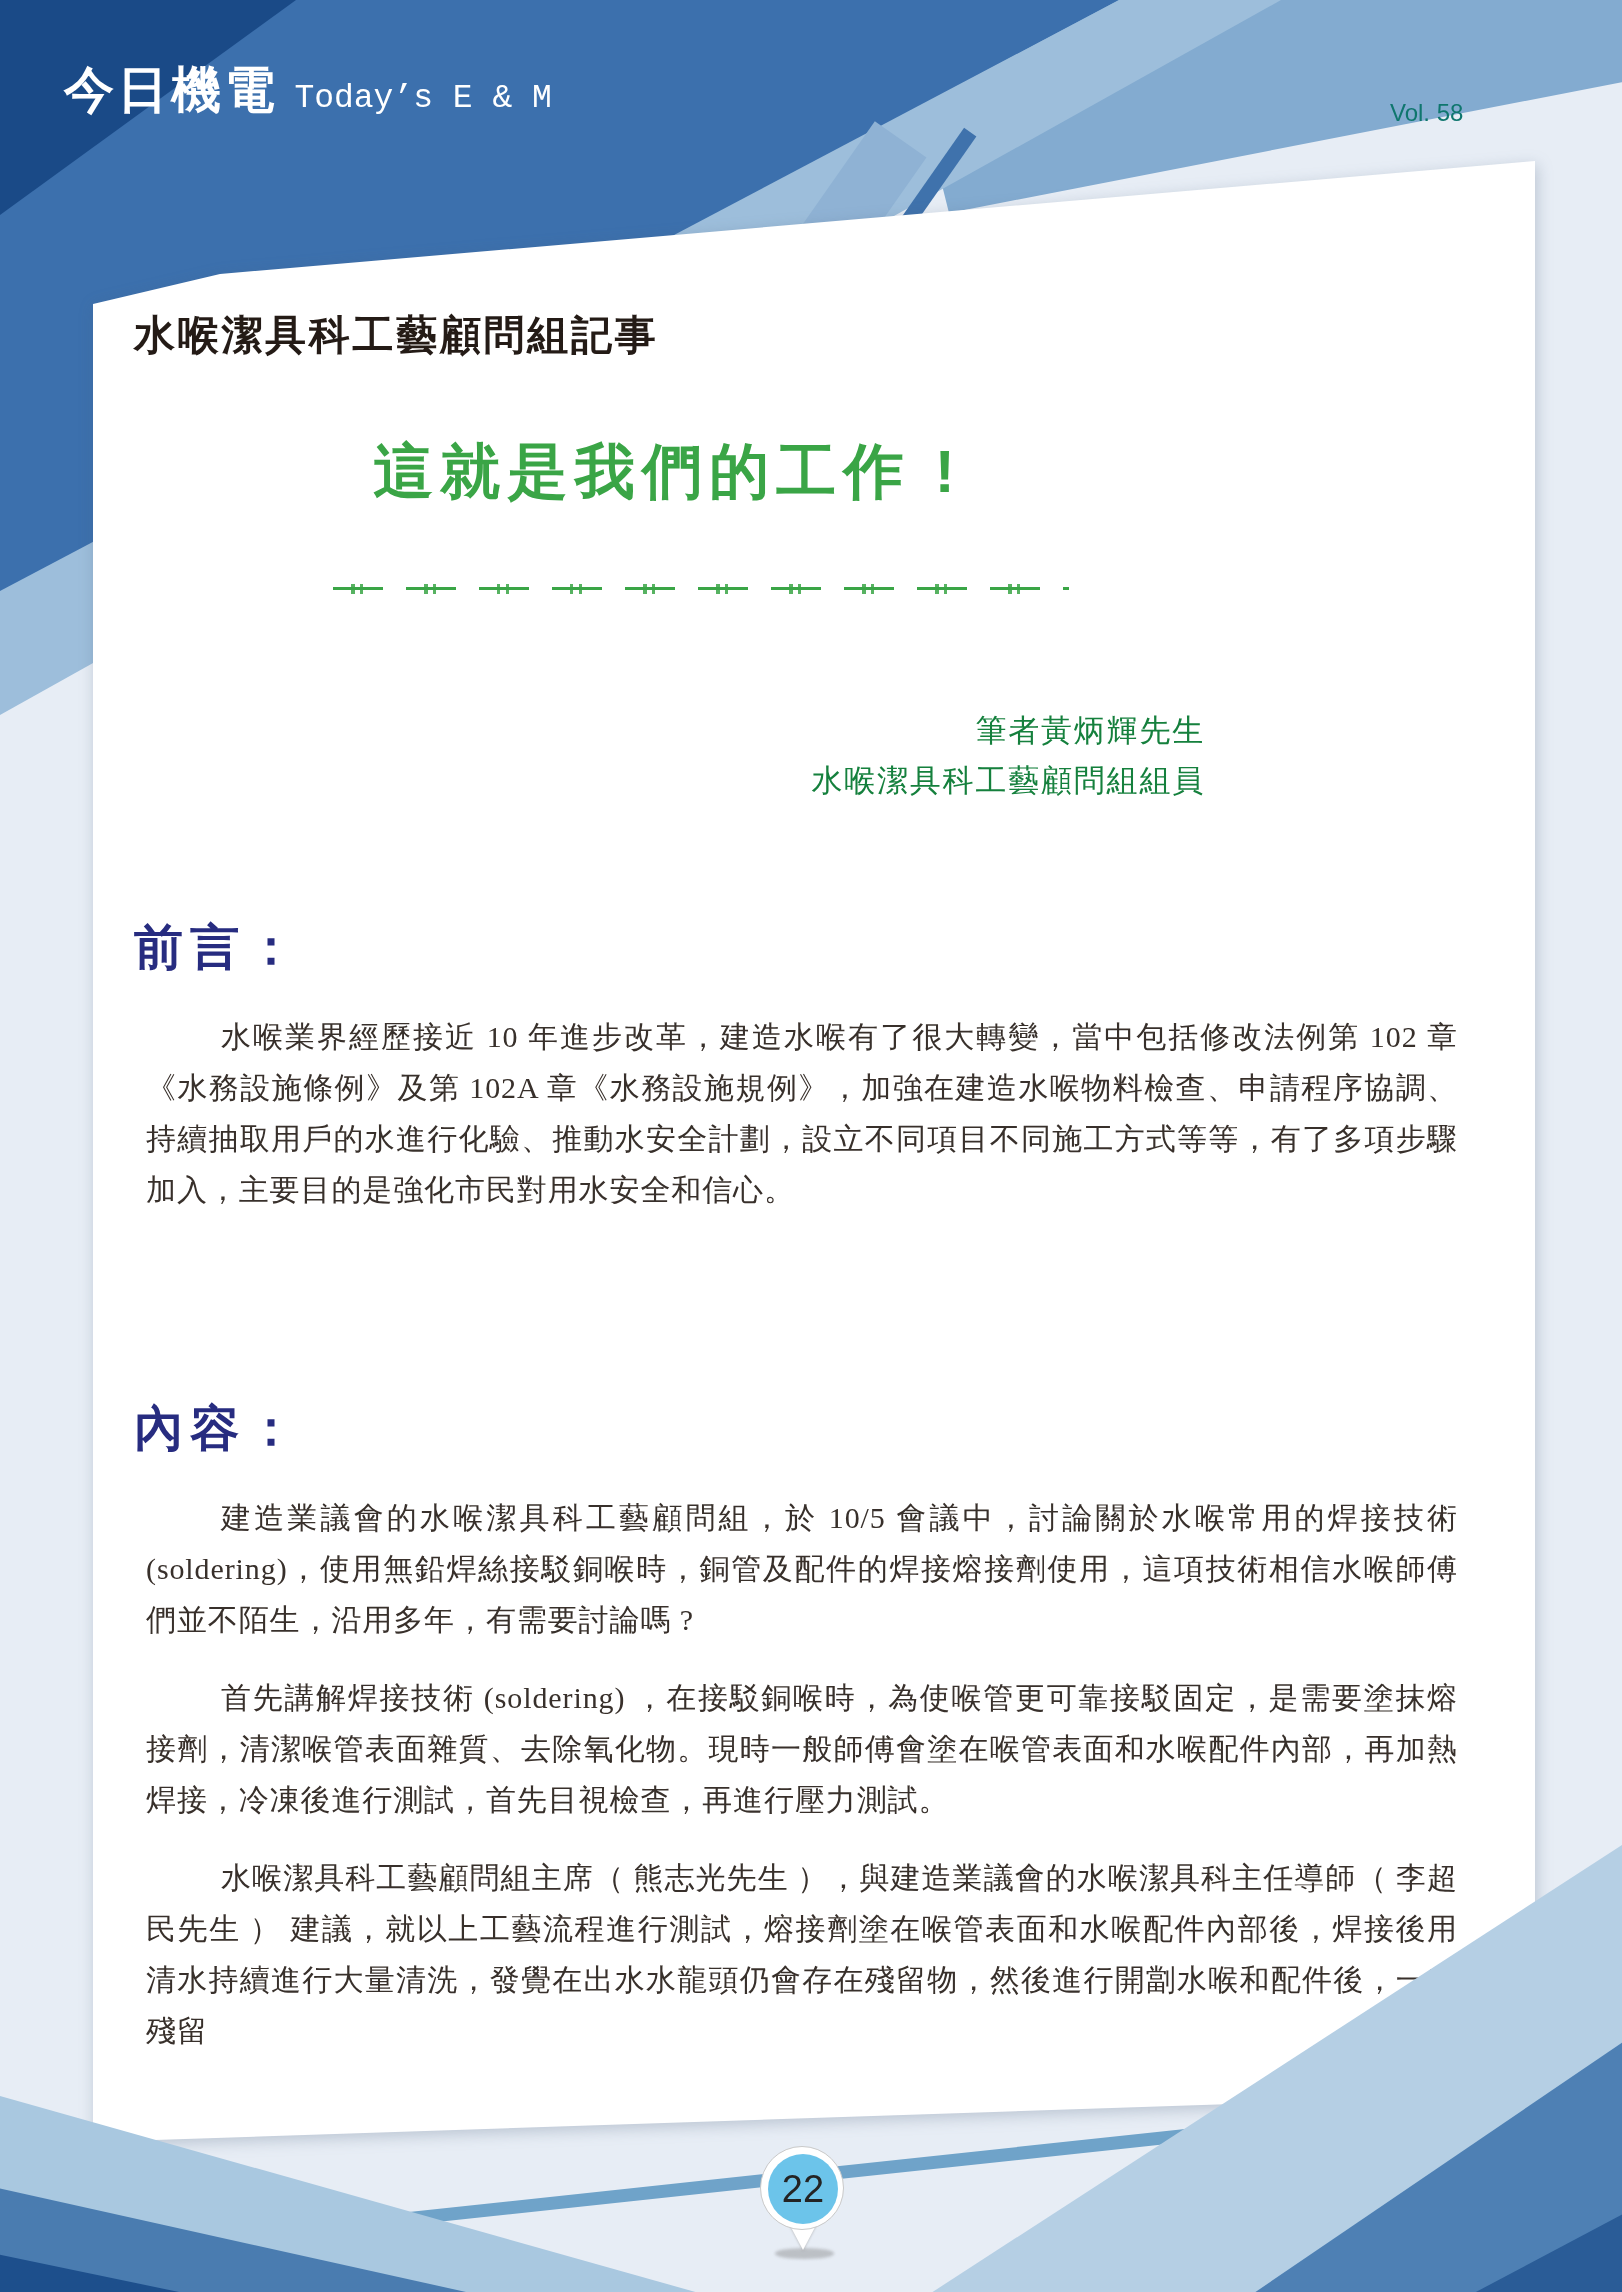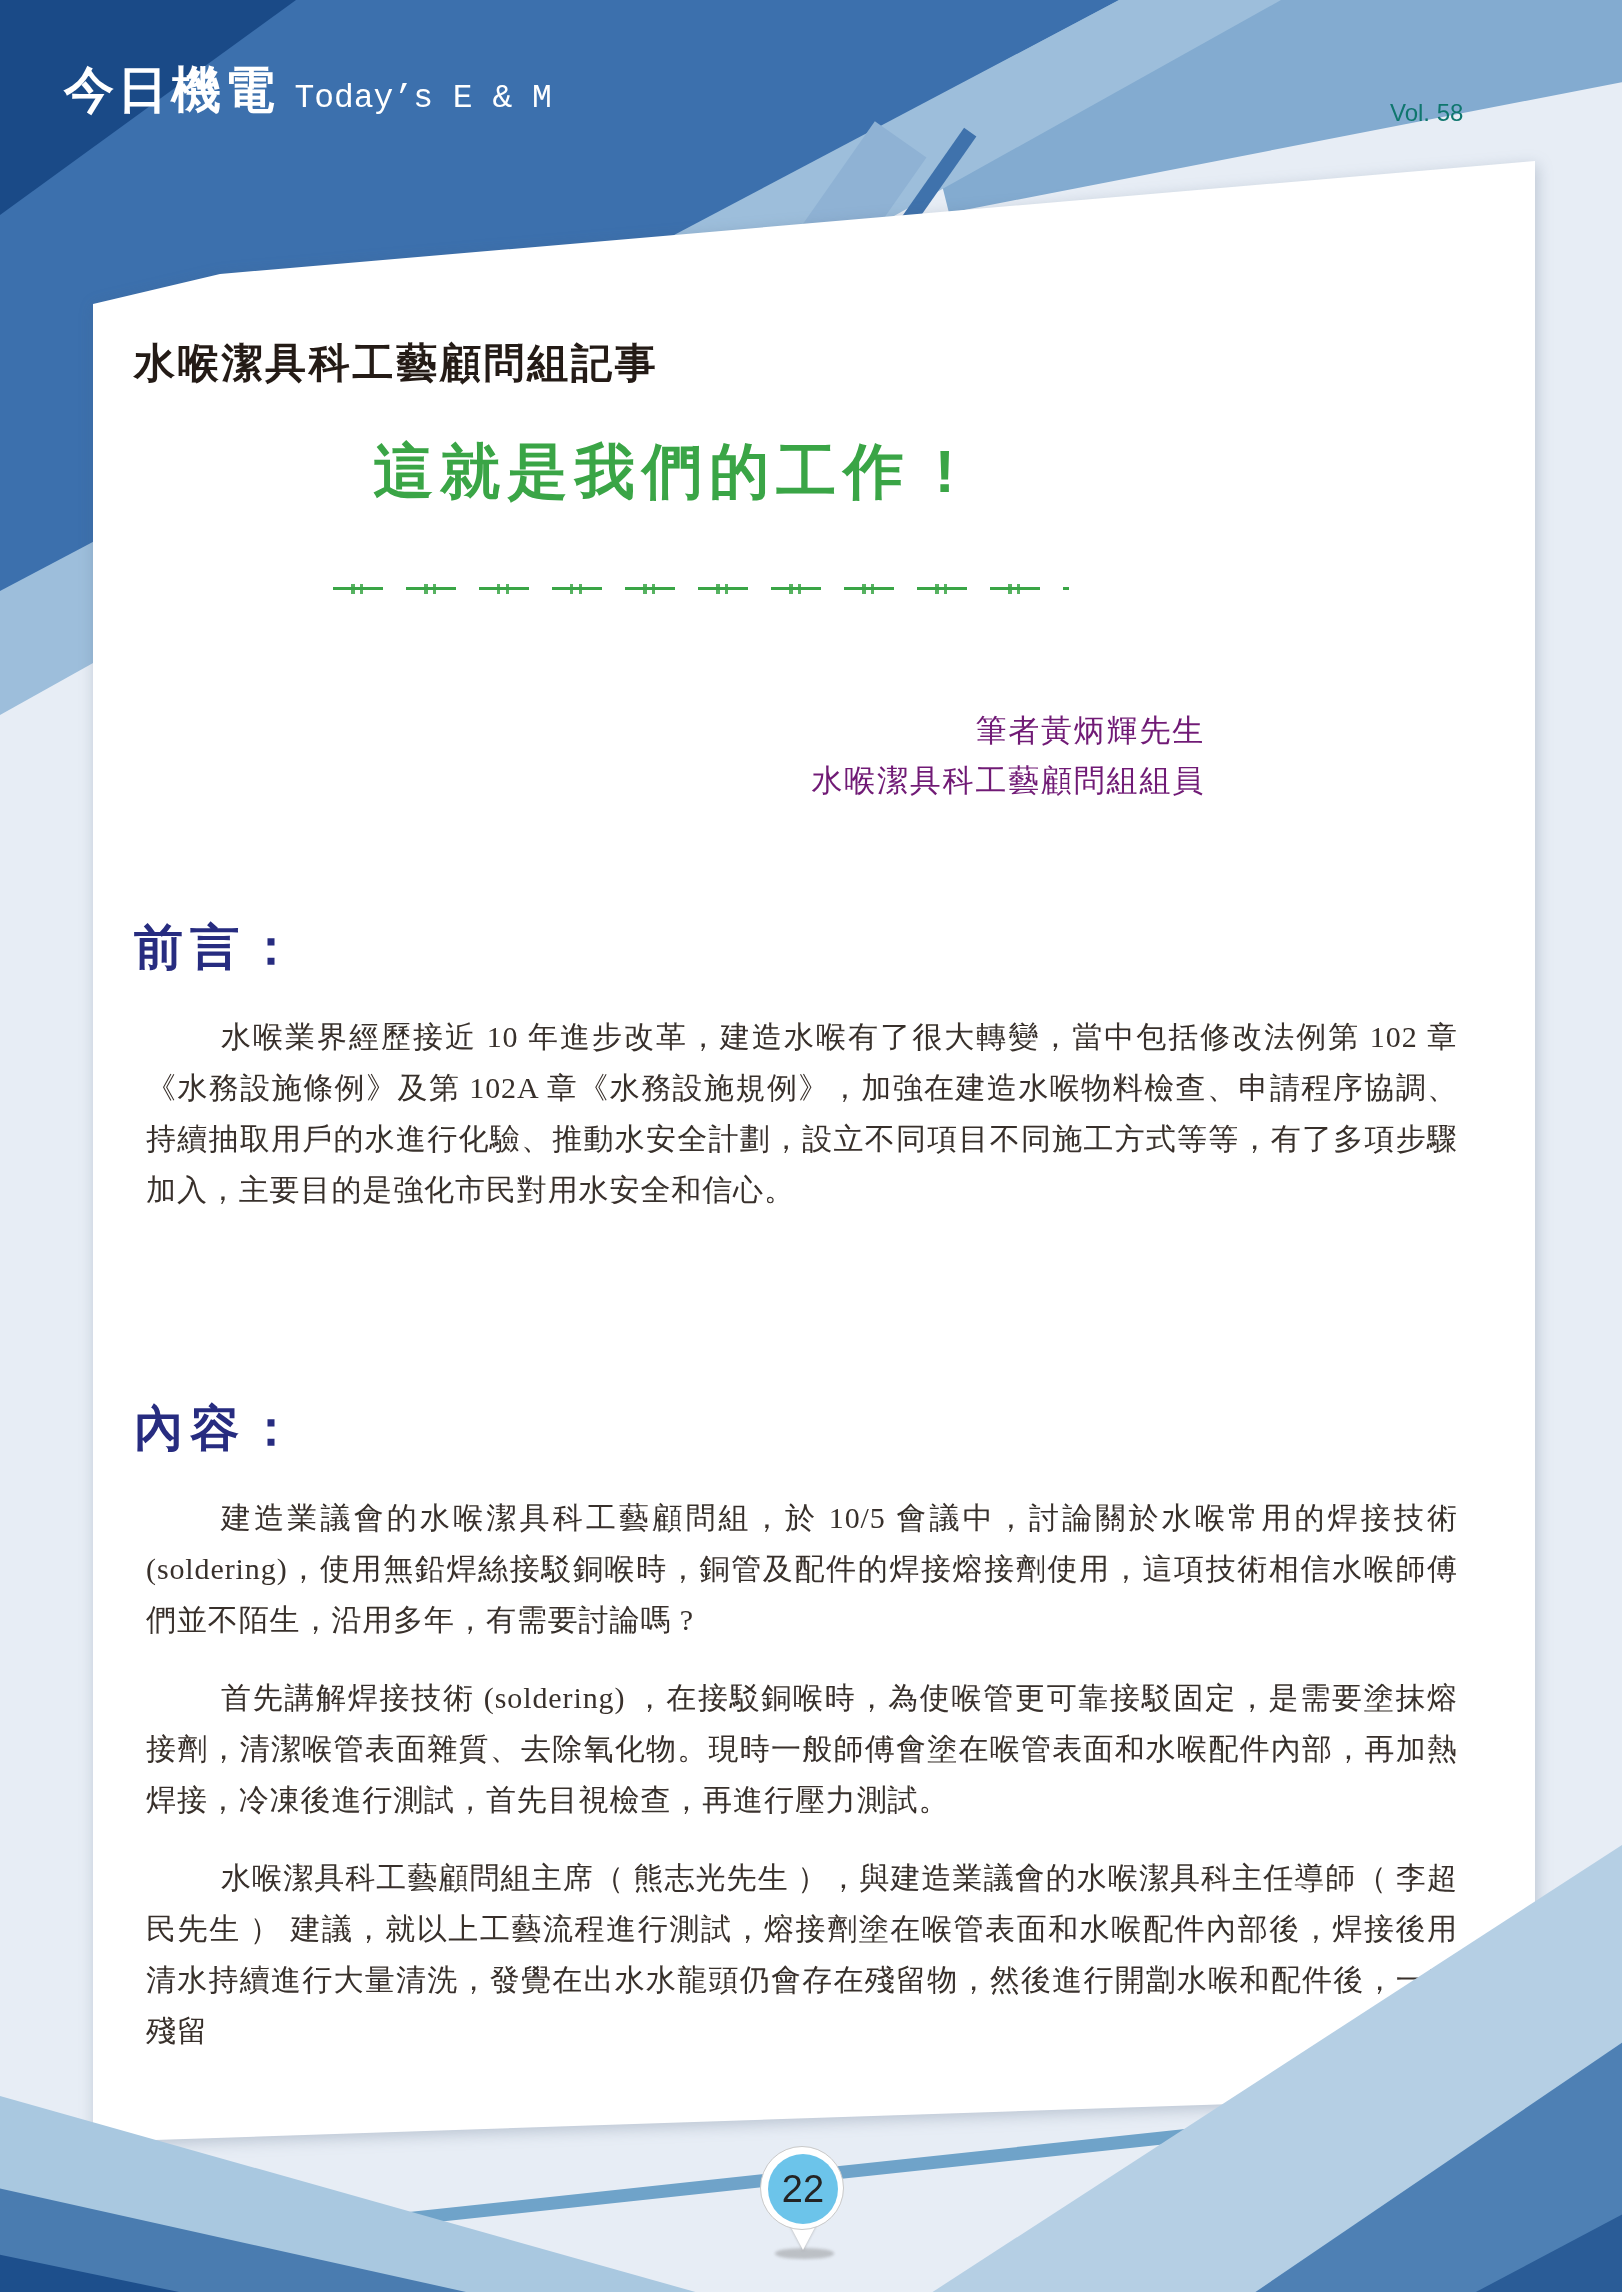--- a/index.html
+++ b/index.html
@@ -29,33 +29,33 @@
   .masthead{left:64px;top:57px;color:#ffffff;white-space:nowrap;}
   .masthead .cjk{font-family:"Liberation Serif",serif;font-weight:700;font-size:50px;letter-spacing:3.6px;}
   .masthead .en{font-family:Liberation Mono, monospace;font-size:33px;margin-left:16px;}
   .volume{left:1390px;top:75px;font-family:"Liberation Sans",sans-serif;font-size:24px;color:#0f766e;margin-top:24px;}
 
   
   .card-wrap{left:0;top:0;width:1623px;height:2293px;filter:drop-shadow(2.7px 4.5px 7.2px rgba(70,90,120,.28));}
   .card{position:absolute;left:0;top:0;width:1623px;height:2293px;background:#ffffff;
     clip-path:polygon(220px 274px,1535px 161px,1535px 2094px,93px 2142px,93px 304px);}
 
-  .kicker{left:134px;top:336px;font-weight:700;font-size:41px;color:#241b16;letter-spacing:2.7px;}
+  .kicker{left:134px;top:308px;font-weight:700;font-size:41px;color:#241b16;letter-spacing:2.7px;}
 
   .headline{left:251px;top:432px;width:833px;text-align:center;
     font-family:"Liberation Sans",sans-serif;font-weight:700;font-size:60px;
     color:#3aa546;letter-spacing:7.2px;white-space:nowrap;}
   .ornament{left:333px;top:582px;width:736px;height:12.5px;}
   .orn-line{position:absolute;left:0;right:0;top:5.4px;height:2.7px;
     background:repeating-linear-gradient(90deg,#3aa546 0 50px,transparent 50px 73px);}
   .orn-ticks{position:absolute;left:0;right:0;top:1.8px;height:9.9px;opacity:.85;
     background:repeating-linear-gradient(90deg,transparent 0 18px,#3aa546 18px 21.5px,transparent 21.5px 27px,#3aa546 27px 30px,transparent 30px 73px);}
 
   .byline{left:448px;top:706px;width:757px;text-align:right;
-    font-family:"Liberation Sans",sans-serif;font-size:31px;line-height:1.62;color:#701a75;letter-spacing:1.8px;}
+    font-family:"Liberation Sans",sans-serif;font-size:31px;line-height:1.62;color:#15803d;letter-spacing:1.8px;}
 
   .section{left:134px;width:1336px;}
   .section h2{margin:0 0 30px;font-size:49px;font-weight:700;color:#272c80;letter-spacing:7.2px;}
   .section p{margin:0 12px 27px;font-size:30px;line-height:51px;color:#38302b;
     text-align:justify;text-indent:2.5em;letter-spacing:0.9px;}
   .sec-foreword{top:915px;}
   .sec-content{top:1396px;}
 
   
   .stripe{left:0;top:2169px;width:1623px;height:13.4px;background:#6fa3c9;transform:rotate(-6.1deg);}

